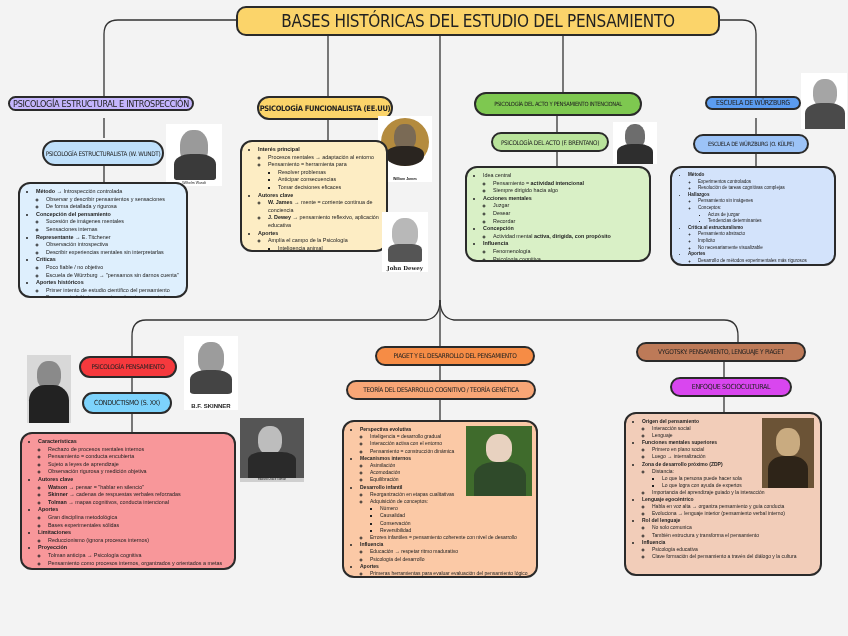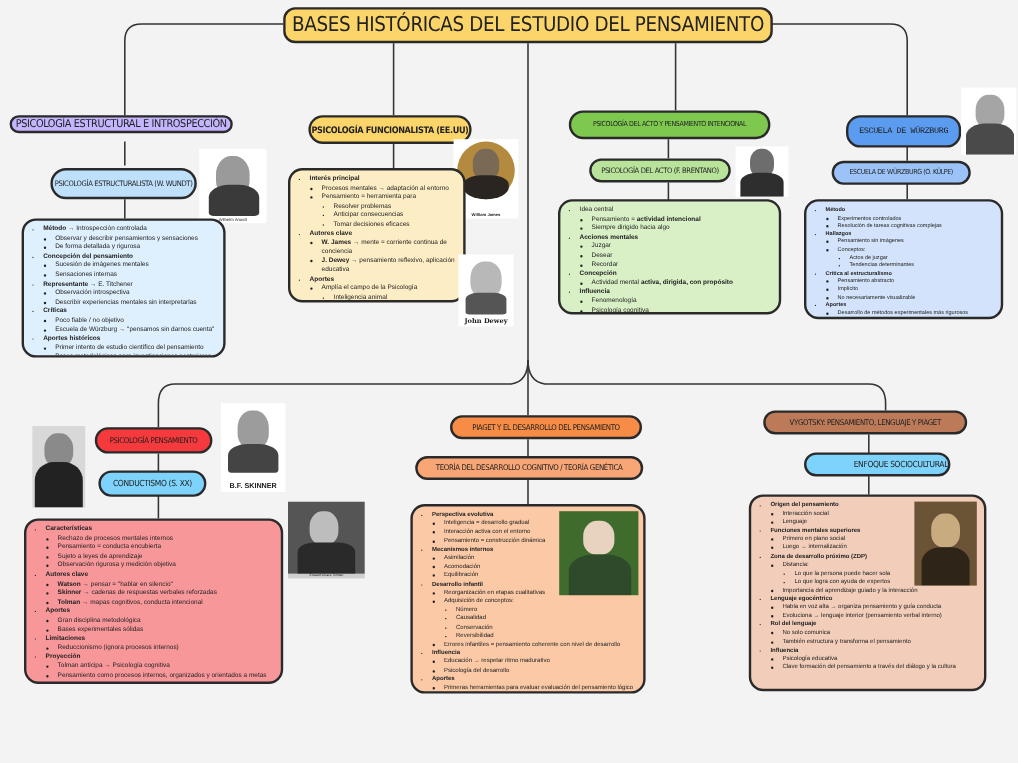--- a/index.html
+++ b/index.html
@@ -38,21 +38,21 @@
     <path d="M440 320 V346"></path>
     <path d="M132 378 V396"></path>
     <path d="M132 412 V432"></path>
     <path d="M440 366 V380"></path>
     <path d="M440 400 V420"></path>
     <path d="M724 362 V378"></path>
     <path d="M724 396 V412"></path>
   </g>
 </svg>
 
-<div class="pill title" style="left:236px;top:6px;width:408px;height:30px;">
+<div class="pill title" style="left:236px;top:6px;width:484px;height:30px;">
   <span>BASES HISTÓRICAS DEL ESTUDIO DEL PENSAMIENTO</span>
 </div>
 
 <div class="pill" style="left:8px;top:96px;width:186px;height:15px;background:#c4b5fd;font-size:9px;">
   <span>PSICOLOGÍA ESTRUCTURAL E INTROSPECCIÓN</span>
 </div>
 <div class="pill" style="left:42px;top:140px;width:122px;height:26px;background:#bfe0fb;font-size:6.3px;border-radius:13px;">
   <span>PSICOLOGÍA ESTRUCTURALISTA (W. WUNDT)</span>
 </div>
 <div class="photo" style="left:166px;top:124px;width:56px;height:62px;">
@@ -160,21 +160,21 @@
           <li><span>Actividad mental </span><b>activa, dirigida, con propósito</b></li>
         </ul></li>
     <li><b>Influencia</b>
       <ul>
           <li>Fenomenología</li>
           <li>Psicología cognitiva</li>
         </ul></li>
   </ul>
 </div>
 
-<div class="pill" style="left:705px;top:96px;width:96px;height:27px;background:#5b9cf0;font-size:7px;font-family:Liberation Mono, monospace;">
+<div class="pill" style="left:705px;top:96px;width:96px;height:14px;background:#5b9cf0;font-size:7px;">
   <span>ESCUELA DE WÜRZBURG</span>
 </div>
 <div class="photo" style="left:801px;top:73px;width:46px;height:56px;">
   <div class="face" style="left:12px;top:6px;width:24px;height:28px;background:#a5a5a5;"></div>
   <div class="face" style="left:4px;top:30px;width:40px;height:26px;background:#4a4a4a;border-radius:40% 40% 0 0;"></div>
 </div>
 <div class="pill" style="left:693px;top:134px;width:116px;height:20px;background:#9cc3f7;font-size:5.8px;">
   <span>ESCUELA DE WÜRZBURG (O. KÜLPE)</span>
 </div>
 <div class="box" style="left:670px;top:166px;width:166px;height:100px;background:#d3e3fb;font-size:4.6px;line-height:6.6px;">
@@ -304,21 +304,21 @@
   </ul>
 </div>
 <div class="photo" style="left:466px;top:426px;width:66px;height:70px;background:#3f6b2c;">
   <div class="face" style="left:20px;top:8px;width:26px;height:28px;background:#e8d2c0;"></div>
   <div class="face" style="left:8px;top:36px;width:52px;height:34px;background:#2f4a2a;border-radius:40% 40% 0 0;"></div>
 </div>
 
 <div class="pill" style="left:636px;top:342px;width:170px;height:20px;background:#bd7a58;font-size:6.5px;">
   <span>VYGOTSKY: PENSAMIENTO, LENGUAJE Y PIAGET</span>
 </div>
-<div class="pill" style="left:670px;top:377px;width:122px;height:20px;background:#7dd3fc;font-size:7px;justify-content:flex-end;">
+<div class="pill" style="left:670px;top:377px;width:122px;height:20px;background:#d946ef;font-size:7px;">
   <span>ENFOQUE SOCIOCULTURAL</span>
 </div>
 <div class="box" style="left:624px;top:412px;width:198px;height:164px;background:#f2cdb9;font-size:5px;line-height:7.1px;">
   <ul>
     <li><b>Origen del pensamiento</b>
       <ul>
           <li>Interacción social</li>
           <li>Lenguaje</li>
         </ul></li>
     <li><b>Funciones mentales superiores</b>

